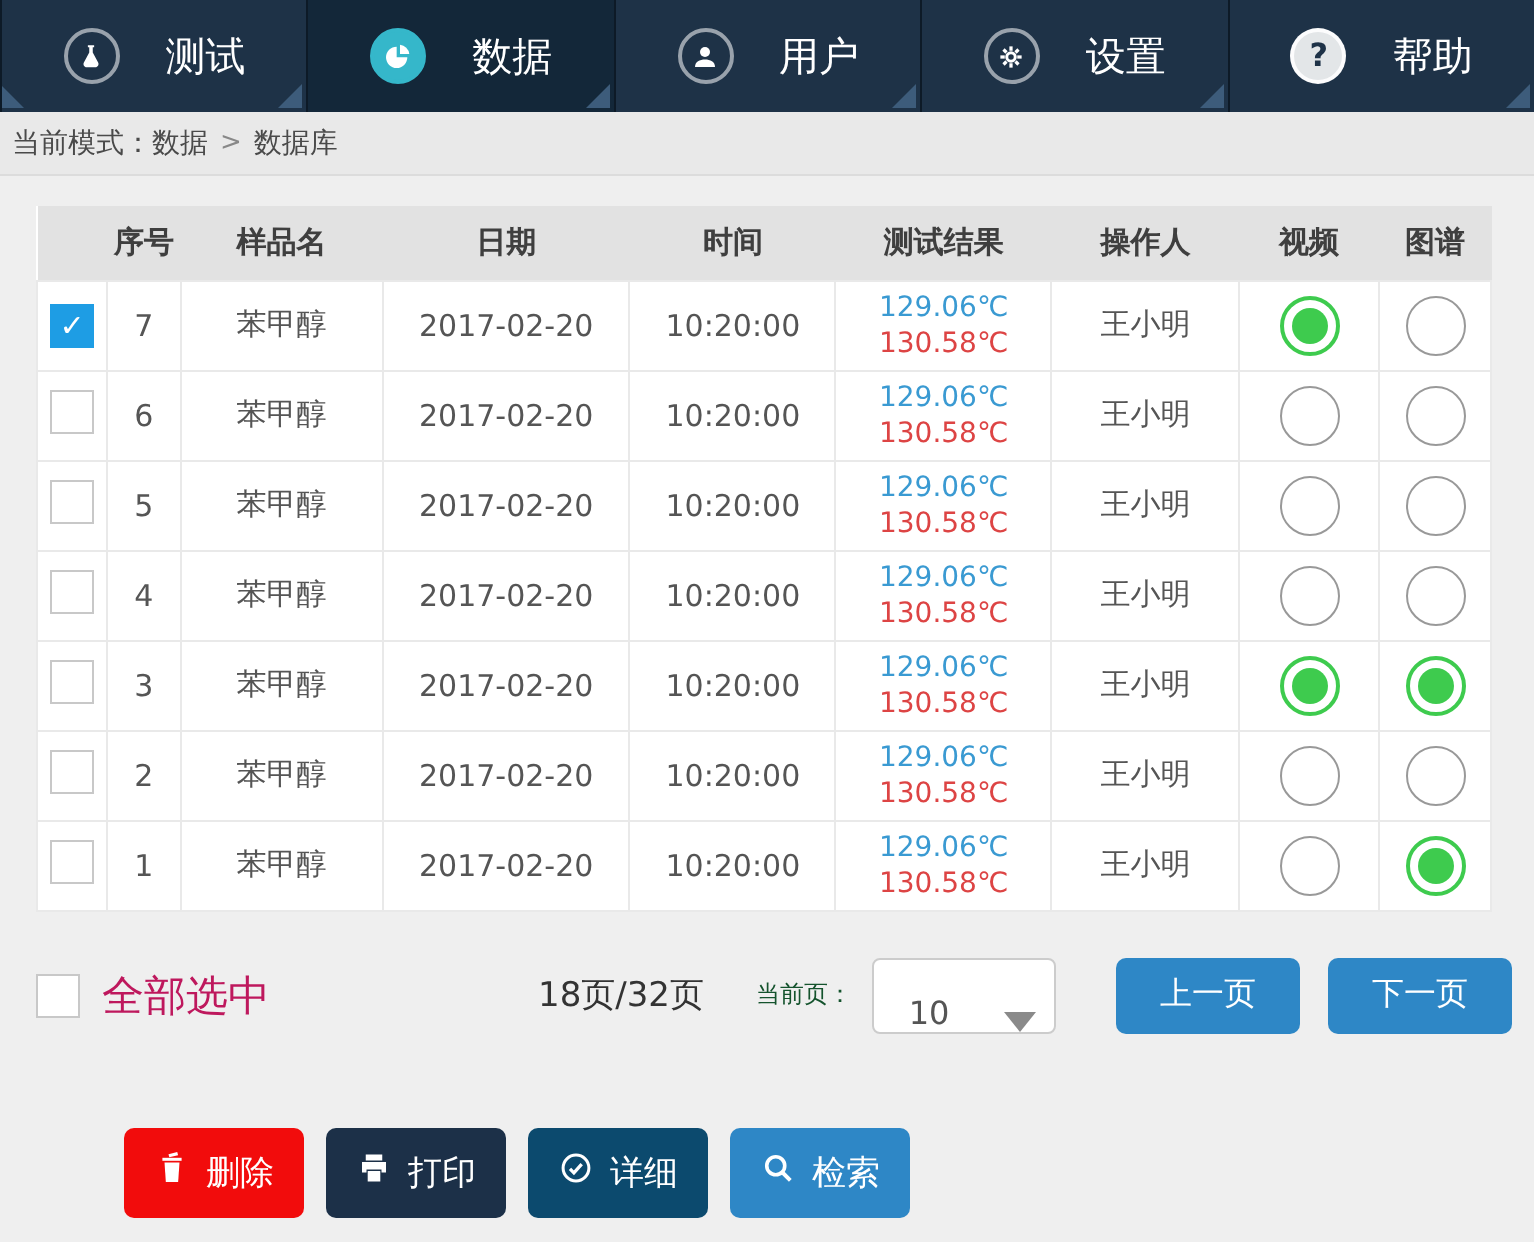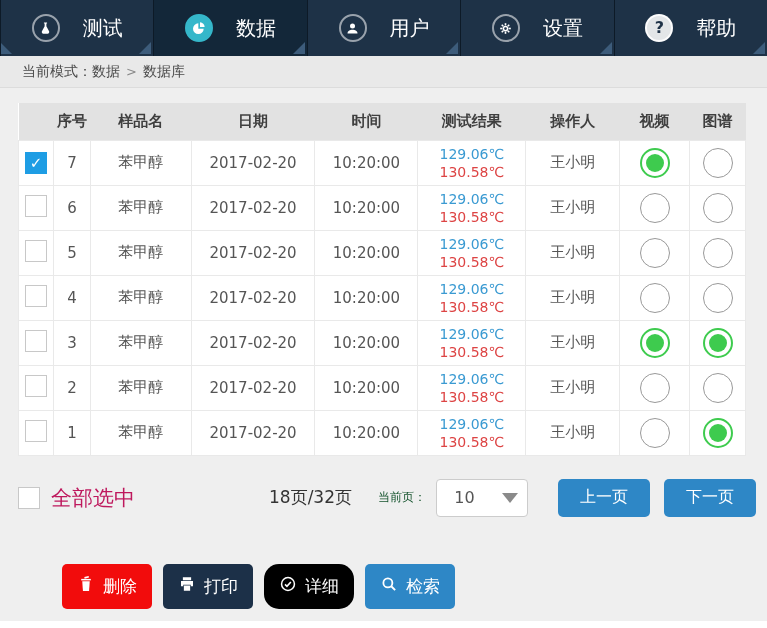--- a/index.html
+++ b/index.html
@@ -30,21 +30,21 @@
     position: absolute; right: 2px; bottom: 2px; width: 0; height: 0;
     border-left: 12px solid transparent; border-bottom: 12px solid #3d5c7b;
   }
   .nav-left-corner {
     position: absolute; left: 0; bottom: 2px; width: 0; height: 0;
     border-right: 12px solid transparent; border-bottom: 12px solid #3d5c7b;
   }
   
   .breadcrumb {
     height: 32px; background: #e9e9e9; border-bottom: 1px solid #dcdcdc;
-    display: flex; align-items: center; padding-left: 22px;
+    display: flex; align-items: center; padding-left: 6px;
     font-size: 14px; color: #4a4a4a; gap: 6px;
   }
   .breadcrumb .sep { color: #888; font-size: 13px; }
   
   table.data { width: 728px; margin: 15px 0 0 18px; border-collapse: collapse; background: #fff; }
   table.data thead th {
     background: #e2e2e2; height: 37px; font-size: 15px; color: #3f3f3f;
     font-weight: bold; text-align: center;
   }
   table.data tbody td {
@@ -74,21 +74,21 @@
   }
   
   .pagebar {
     margin: 23px 11px 0 18px; height: 38px; display: flex; align-items: center;
   }
   .selectall-label { margin-left: 11px; font-size: 21px; color: #be185d; }
   .pageinfo { margin-left: auto; font-size: 17px; color: #333; }
   .curpage-label { margin-left: 26px; font-size: 12px; color: #14532d; }
   .pagesize {
     margin-left: 10px; width: 92px; height: 38px; background: #fff;
-    border: 1px solid #ccc; border-radius: 4px; display: flex; align-items: center; cursor: pointer;
+    border: 1px solid #ccc; border-radius: 4px; display: flex; align-items: flex-end; cursor: pointer;
   }
   .pagesize .val { flex: 1; display: flex; align-items: center; justify-content: center; font-size: 16px; color: #555; }
   .pagesize .div { width: 1px; background: #ddd; }
   .pagesize .arrowbox { width: 34px; display: flex; align-items: center; justify-content: center; }
   .pagesize .arrow { width: 0; height: 0; border-left: 8px solid transparent; border-right: 8px solid transparent; border-top: 10px solid #8a8a8a; }
   .pgbtn {
     margin-left: 14px; height: 38px; padding: 0 22px; border: none; border-radius: 5px;
     background: #2e87c6; color: #fff; font-size: 16px; cursor: pointer;
     font-family: inherit;
   }
@@ -340,21 +340,21 @@
       <svg width="18" height="18" viewBox="0 0 24 24">
           <g fill="#fff">
             <rect x="6.5" y="3" width="11" height="4"></rect>
             <path d="M4 8h16v7h-3v-2H7v2H4z"></path>
             <rect x="7.8" y="14" width="8.4" height="7"></rect>
           </g>
         </svg>
     </span>
     <span>打印</span>
   </button>
-  <button class="action-btn" style="background: #000000; border-radius: 15px;">
+  <button class="action-btn" style="background: #0c4a6e;">
     <span>
       <svg width="18" height="18" viewBox="0 0 24 24">
           <circle cx="12" cy="12" r="8.6" fill="none" stroke="#fff" stroke-width="2"></circle>
           <path d="M8 12.6l2.6 2.6 5.2-5.8" fill="none" stroke="#fff" stroke-width="2.2"></path>
         </svg>
     </span>
     <span>详细</span>
   </button>
   <button class="action-btn" style="background: rgb(46, 135, 198);">
     <span>

